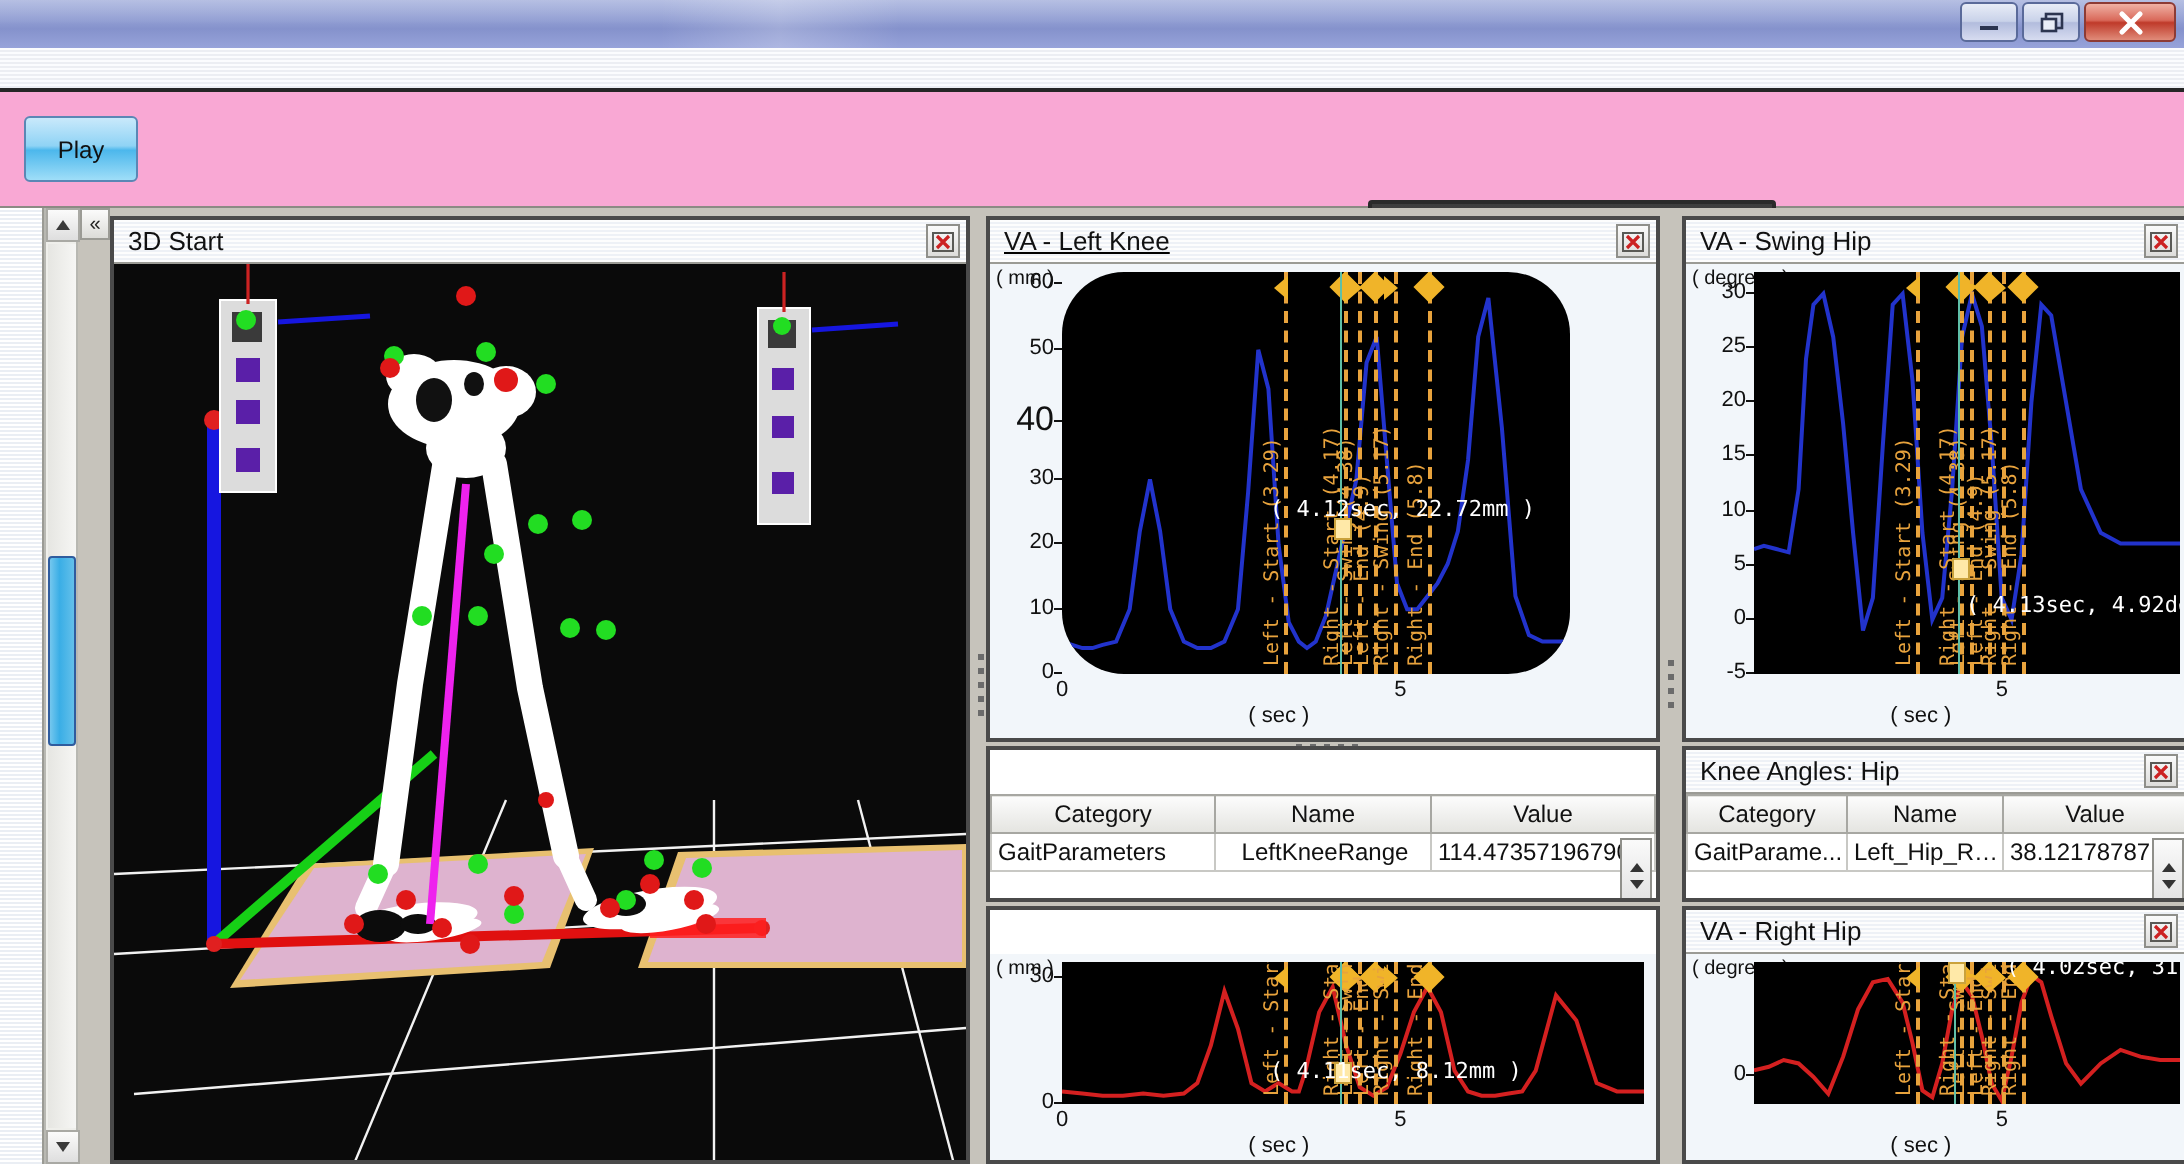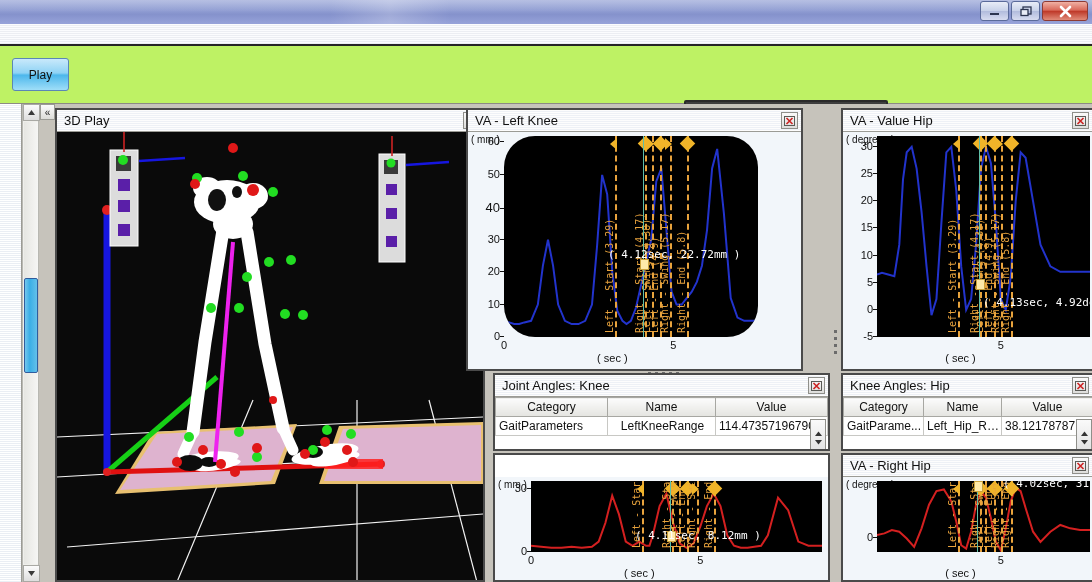--- a/index.html
+++ b/index.html
@@ -26,21 +26,21 @@
   .wbtn.close{width:46px;border:1px solid #8d3b35;
     background:linear-gradient(to bottom,#f0b1a4 0%,#d9695a 45%,#bf3a2a 52%,#e08b79 100%);}
   .wbtn svg{display:block;}
 
   
   .stripe{position:absolute;left:0;top:24px;width:1092px;height:22px;
     background:repeating-linear-gradient(to bottom,#fbfcfe 0px,#fbfcfe 1px,#eceef3 1px,#eceef3 2px);
     border-bottom:2px solid #262626;box-sizing:border-box;}
 
   
-  .ctrlbar{position:absolute;left:0;top:46px;width:1092px;height:58px;background:#bef264;
+  .ctrlbar{position:absolute;left:0;top:46px;width:1092px;height:58px;background:#f9a8d4;
     border-bottom:1px solid #8c8a84;box-sizing:border-box;}
   .playbtn{position:absolute;left:12px;top:12px;width:57px;height:33px;border:1px solid #5b87b5;
     border-radius:3px;box-sizing:border-box;
     background:linear-gradient(to bottom,#c9e9fb 0%,#8fd3f5 45%,#4cb7ec 52%,#9fdef8 100%);
     display:flex;align-items:center;justify-content:center;font-size:12px;color:#111;}
   .titlefield{position:absolute;left:82px;top:58px;width:500px;height:33px;
     background:repeating-linear-gradient(to bottom,#fdfdfd 0px,#fdfdfd 1px,#f0f0ee 1px,#f0f0ee 2px);
     border:1px solid #9b9b95;box-sizing:border-box;display:flex;align-items:center;
     padding-left:8px;font-size:25px;color:#111;}
 
@@ -224,21 +224,21 @@
         <svg width="9" height="7" viewBox="0 0 9 7">
             <path d="M4.5 6 L1 1 L8 1 Z" fill="#3a3a3a"></path>
           </svg>
       </div>
     </div>
 
     <div class="collapse">«</div>
 
     <div class="panel" style="left:55px;top:4px;width:430px;height:474px;">
       <div class="phead">
-        <span>3D Play</span>
+        <span>3D Start</span>
         <div class="pclose">
           <svg width="11" height="10" viewBox="0 0 11 10">
             <rect x="0.5" y="0.5" width="10" height="9" fill="none" stroke="#5a5a56"></rect>
             <path d="M2.5 2 L8.5 8 M8.5 2 L2.5 8" stroke="#cc2222" stroke-width="1.6"></path>
             </svg>
         </div>
       </div>
       <div class="pbody">
         <div class="scene">
           <svg width="426" height="450" viewBox="0 0 426 450">
@@ -364,53 +364,53 @@
     </div>
 
     <div class="grip-v" style="left:486px;top:215px;height:46px;">
       <div class="gd"></div>
       <div class="gd"></div>
       <div class="gd"></div>
       <div class="gd"></div>
       <div class="gd"></div>
     </div>
 
-    <div class="panel" style="left:466px;top:4px;width:337px;height:263px;">
+    <div class="panel" style="left:493px;top:4px;width:337px;height:263px;text-decoration:underline;">
       <div class="phead">
         <span>VA - Left Knee</span>
         <div class="pclose">
           <svg width="11" height="10" viewBox="0 0 11 10">
             <rect x="0.5" y="0.5" width="10" height="9" fill="none" stroke="#5a5a56"></rect>
             <path d="M2.5 2 L8.5 8 M8.5 2 L2.5 8" stroke="#cc2222" stroke-width="1.6"></path>
             </svg>
         </div>
       </div>
       <div class="pbody">
         <div class="gwrap" id="g-left_knee">
             <div class="unit" style="left: 3px; top: 2px;">( mm )</div>
             <div class="ytick" style="width: 32px; left: 0px; top: 198px; font-size: 11px;">0<i></i></div>
             <div class="ytick" style="width: 32px; left: 0px; top: 165.581px; font-size: 11px;">10<i></i></div>
             <div class="ytick" style="width: 32px; left: 0px; top: 133.161px; font-size: 11px;">20<i></i></div>
             <div class="ytick" style="width: 32px; left: 0px; top: 100.742px; font-size: 11px;">30<i></i></div>
-            <div class="ytick" style="width: 32px; left: 0px; top: 68.3226px; font-size: 13px;">40<i></i></div>
+            <div class="ytick" style="width: 32px; left: 0px; top: 68.3226px; font-size: 17px;">40<i></i></div>
             <div class="ytick" style="width: 32px; left: 0px; top: 35.9032px; font-size: 11px;">50<i></i></div>
             <div class="ytick" style="width: 32px; left: 0px; top: 3.48387px; font-size: 11px;">60<i></i></div>
             <div class="gplot" style="left: 36px; top: 4px; width: 254px; height: 201px; border-radius: 31px;"><svg width="291" height="201">
                 <polyline points="0,184.79032258064515 5.075581395348834,186.41129032258064 10.151162790697676,188.03225806451613 15.22674418604651,188.03225806451613 20.30232558139535,186.41129032258064 27.069767441860463,184.79032258064515 33.83720930232559,168.5806451612903 38.91279069767441,129.67741935483872 43.98837209302326,103.74193548387096 49.06395348837209,129.67741935483872 54.13953488372093,168.5806451612903 60.90697674418604,184.79032258064515 67.67441860465117,188.03225806451613 74.44186046511628,188.03225806451613 81.20930232558139,184.79032258064515 87.97674418604652,168.5806451612903 93.05232558139534,110.22580645161291 98.12790697674419,38.903225806451616 103.20348837209303,58.35483870967741 108.27906976744185,136.16129032258064 113.3546511627907,175.06451612903226 118.43023255813955,184.79032258064515 122.49069767441861,188.03225806451613 126.88953488372093,184.79032258064515 131.96511627906978,171.82258064516128 137.0406976744186,149.1290322580645 142.11627906976744,126.43548387096774 147.1918604651163,103.74193548387096 152.26744186046514,45.387096774193566 157.34302325581396,32.419354838709666 162.41860465116278,94.01612903225806 167.49418604651163,155.61290322580646 172.56976744186045,168.5806451612903 177.6453488372093,168.5806451612903 182.72093023255817,162.09677419354838 187.796511627907,155.61290322580646 192.87209302325584,145.88709677419354 197.94767441860463,129.67741935483872 203.02325581395348,94.01612903225806 208.09883720930233,32.419354838709666 213.17441860465115,12.967741935483872 219.9418604651163,77.80645161290322 226.7093023255814,162.09677419354838 233.47674418604652,181.5483870967742 240.24418604651163,184.79032258064515 250.39534883720933,184.79032258064515 260.54651162790697,183.16935483870967 270.69767441860466,181.5483870967742 280.84883720930236,184.79032258064515 291,183.16935483870967" fill="none" stroke="#2233cc" stroke-width="2"></polyline>
               </svg><div class="evline" style="left: 111.324px;"></div><div class="evlbl" style="left: 100.324px; top: 197px;">Left - Start (3.29)</div><div class="marker mk-l" style="left: 106.324px;"></div><div class="evline" style="left: 141.101px;"></div><div class="evlbl" style="left: 130.101px; top: 197px;">Right - Start (4.17)</div><div class="marker mk-d" style="left: 136.101px;"></div><div class="evline" style="left: 148.207px;"></div><div class="evlbl" style="left: 137.207px; top: 197px;">Left - Swing (4.38)</div><div class="marker mk-r" style="left: 143.207px;"></div><div class="evline" style="left: 156.328px;"></div><div class="evlbl" style="left: 145.328px; top: 197px;">Left - End (4.9)</div><div class="marker mk-d" style="left: 151.328px;"></div><div class="evline" style="left: 165.802px;"></div><div class="evlbl" style="left: 154.802px; top: 197px;">Right - Swing (5.17)</div><div class="marker mk-r" style="left: 160.802px;"></div><div class="evline" style="left: 183.398px;"></div><div class="evlbl" style="left: 172.398px; top: 197px;">Right - End (5.8)</div><div class="marker mk-d" style="left: 178.398px;"></div><div class="cursorline" style="left: 139.409px;"></div><div class="curdot" style="left: 136.409px; top: 123.343px;"></div><div class="tip" style="left: 104px; top: 112px;">( 4.12sec, 22.72mm )</div></div>
             <div class="xtick" style="left: 33px; top: 207px;">0</div>
             <div class="xtick" style="left: 202.186px; top: 207px;">5</div>
             <div class="xlab" style="left: 129.12px; top: 220px;">( sec )</div>
           </div>
       </div>
     </div>
 
     <div class="panel" style="left:841px;top:4px;width:255px;height:263px;">
       <div class="phead">
-        <span>VA - Value Hip</span>
+        <span>VA - Swing Hip</span>
         <div class="pclose" style="right:5px;">
           <svg width="11" height="10" viewBox="0 0 11 10">
             <rect x="0.5" y="0.5" width="10" height="9" fill="none" stroke="#5a5a56"></rect>
             <path d="M2.5 2 L8.5 8 M8.5 2 L2.5 8" stroke="#cc2222" stroke-width="1.6"></path>
             </svg>
         </div>
       </div>
       <div class="pbody">
         <div class="gwrap" id="g-left_hip">
             <div class="unit" style="left: 3px; top: 2px;">( degrees )</div>
@@ -440,29 +440,20 @@
 
     <div class="grip-h" style="left:640px;top:265px;width:46px;">
       <div class="gd"></div>
       <div class="gd"></div>
       <div class="gd"></div>
       <div class="gd"></div>
       <div class="gd"></div>
     </div>
 
     <div class="panel" style="left:493px;top:269px;width:337px;height:78px;">
-      <div class="phead">
-        <span>Joint Angles: Knee</span>
-        <div class="pclose">
-          <svg width="11" height="10" viewBox="0 0 11 10">
-            <rect x="0.5" y="0.5" width="10" height="9" fill="none" stroke="#5a5a56"></rect>
-            <path d="M2.5 2 L8.5 8 M8.5 2 L2.5 8" stroke="#cc2222" stroke-width="1.6"></path>
-            </svg>
-        </div>
-      </div>
       <div class="pbody" style="background:#fff;">
         <table class="tbl">
           <thead>
               <tr>
             <th style="width:112px">Category</th>
             <th style="width:108px">Name</th>
             <th>Value</th>
           </tr>
             </thead>
           <tbody>

